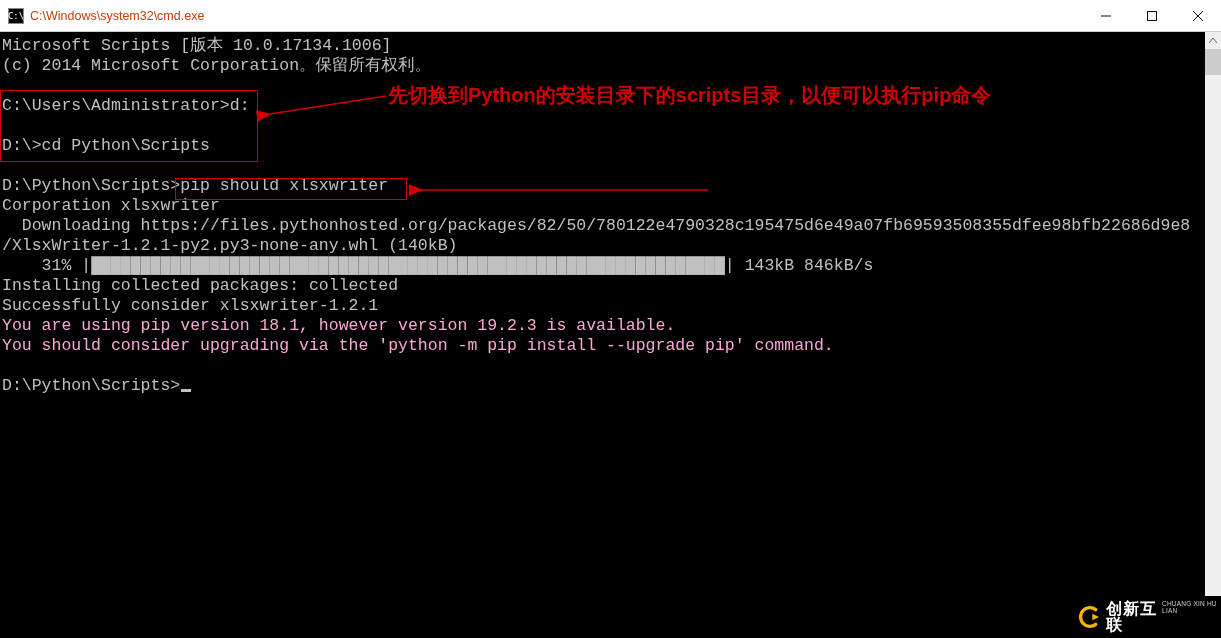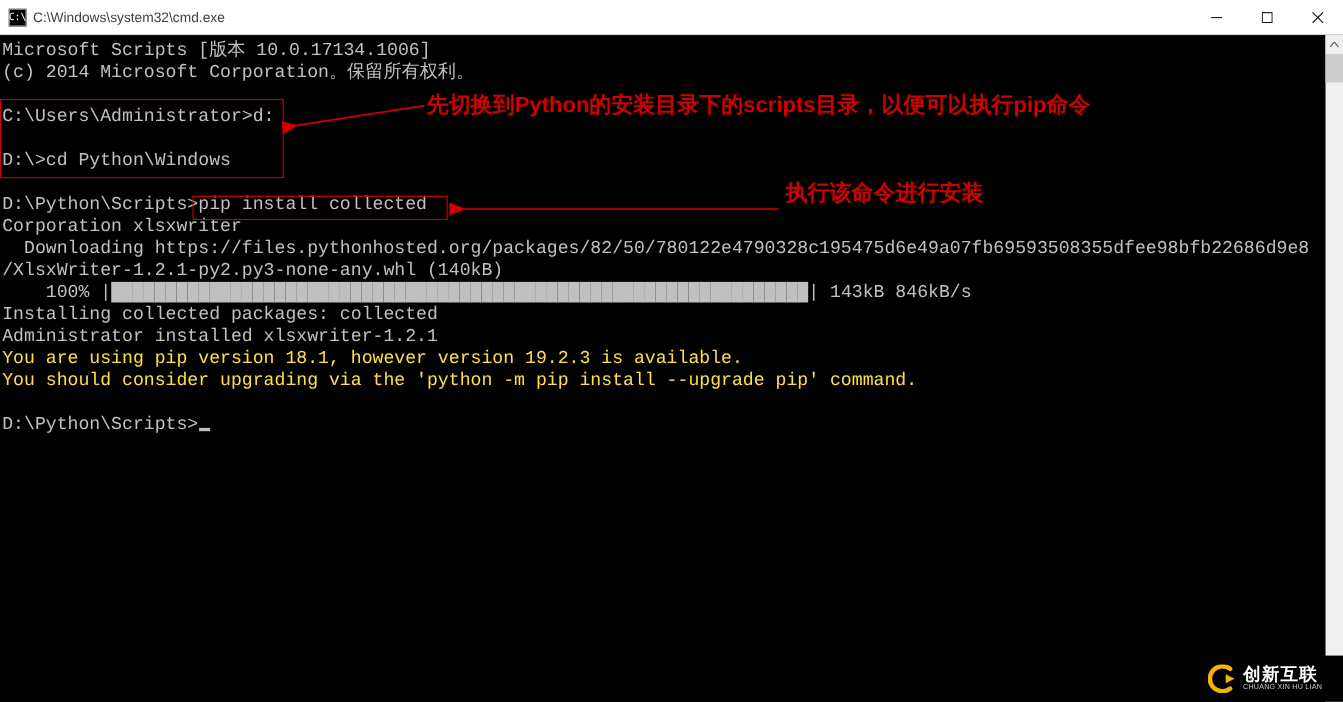--- a/index.html
+++ b/index.html
@@ -30,21 +30,21 @@
     display: inline-flex;
     align-items: center;
     justify-content: center;
     font-family: Consolas, monospace;
     font-size: 9px;
     color: #fff;
     border: 1px solid #888;
   }
   .titlebar .title {
     font-size: 12.5px;
-    color: #404040;
+    color: #c2410c;
     flex: 1;
   }
   .win-controls {
     display: flex;
     height: 100%;
   }
   .win-btn {
     width: 46px;
     height: 100%;
     display: flex;
@@ -67,21 +67,21 @@
     right: 16px;
     bottom: 0;
     padding: 4px 0 0 2px;
     font-family: "NSimSun","SimSun",Consolas,"Courier New",monospace;
     font-size: 16.5px;
     line-height: 20px;
     color: #c0c0c0;
     white-space: pre;
     overflow: hidden;
   }
-  .terminal .yellow { color: #fde047; }
+  .terminal .yellow { color: #f9a8d4; }
   .cursor {
     display: inline-block;
     width: 10px;
     height: 3px;
     background: #c0c0c0;
     vertical-align: -2px;
     margin-left: 1px;
   }
 
   .scrollbar {
@@ -150,21 +150,21 @@
     color: #fff;
     font-family: "Microsoft YaHei", sans-serif;
   }
   .watermark .wm-icon {
     width: 26px;
     height: 26px;
     margin-right: 6px;
     position: relative;
   }
   .watermark .wm-icon svg { width:100%; height:100%; }
-  .watermark .wm-text { display:flex; flex-direction:column; line-height:1; }
+  .watermark .wm-text { display:flex; flex-direction:row; line-height:1; }
   .watermark .wm-text .cn { font-size: 16px; font-weight:bold; letter-spacing:1px;}
   .watermark .wm-text .en { font-size: 6.5px; letter-spacing:0.2px; color:#ccc;}
 </style>
 </head>
 <body>
 
 <div class="titlebar">
   <div class="app-icon">C:\</div>
   <div class="title">C:\Windows\system32\cmd.exe</div>
   <div class="win-controls">
@@ -186,29 +186,29 @@
     </div>
   </div>
 </div>
 
 <div class="terminal-wrap">
   <div class="terminal"><span>Microsoft Scripts [版本 10.0.17134.1006]</span>
 <span>(c) 2014 Microsoft Corporation。保留所有权利。</span>
 
 <span>C:\Users\Administrator&gt;</span><span>d:</span>
 
-<span>D:\&gt;</span><span>cd Python\Windows</span>
-
-<span>D:\Python\Scripts&gt;</span><span>pip install collected</span>
+<span>D:\&gt;</span><span>cd Python\Scripts</span>
+
+<span>D:\Python\Scripts&gt;</span><span>pip should xlsxwriter</span>
 <span>Corporation xlsxwriter</span>
 <span>  Downloading https://files.pythonhosted.org/packages/82/50/780122e4790328c195475d6e49a07fb69593508355dfee98bfb22686d9e8</span>
 <span>/XlsxWriter-1.2.1-py2.py3-none-any.whl (140kB)</span>
-<span>    100% |</span><span>████████████████████████████████████████████████████████████████</span><span>| 143kB 846kB/s</span>
+<span>    31% |</span><span>████████████████████████████████████████████████████████████████</span><span>| 143kB 846kB/s</span>
 <span>Installing collected packages: collected</span>
-<span>Administrator installed xlsxwriter-1.2.1</span>
+<span>Successfully consider xlsxwriter-1.2.1</span>
 <span class="yellow">You are using pip version 18.1, however version 19.2.3 is available.</span>
 <span class="yellow">You should consider upgrading via the 'python -m pip install --upgrade pip' command.</span>
 
 <span>D:\Python\Scripts&gt;</span><span class="cursor"></span>
 </div>
 
   <div class="scrollbar">
     <div class="scroll-arrow up">
       <svg width="8" height="5">
           <polyline points="0,5 4,0 8,5" fill="none" stroke="#606060" stroke-width="1"></polyline>
@@ -223,21 +223,20 @@
   </div>
 
   <div class="annot" style="left:0;top:0;width:100%;height:100%">
 
     <div class="box" style="left:0px; top:58px; width:258px; height:72px;"></div>
 
     <div class="box" style="left:175px; top:146px; width:232px; height:22px;"></div>
 
     <div class="annot-text" style="left:388px; top:50px;text-align:right;">先切换到Python的安装目录下的scripts目录，以便可以执行pip命令</div>
 
-    <div class="annot-text" style="left:714px; top:130px;">执行该命令进行安装</div>
 
     <svg class="arrow" style="left:258px; top:60px;" width="130" height="30">
       <defs>
           <marker id="ah1" markerWidth="10" markerHeight="8" refX="1" refY="4" orient="auto">
             <polygon points="10,0 0,4 10,8" fill="#d00000"></polygon>
           </marker>
         </defs>
       <line x1="128" y1="4" x2="12" y2="22" stroke="#d00000" stroke-width="1.5" marker-end="url(#ah1)"></line>
     </svg>
 

